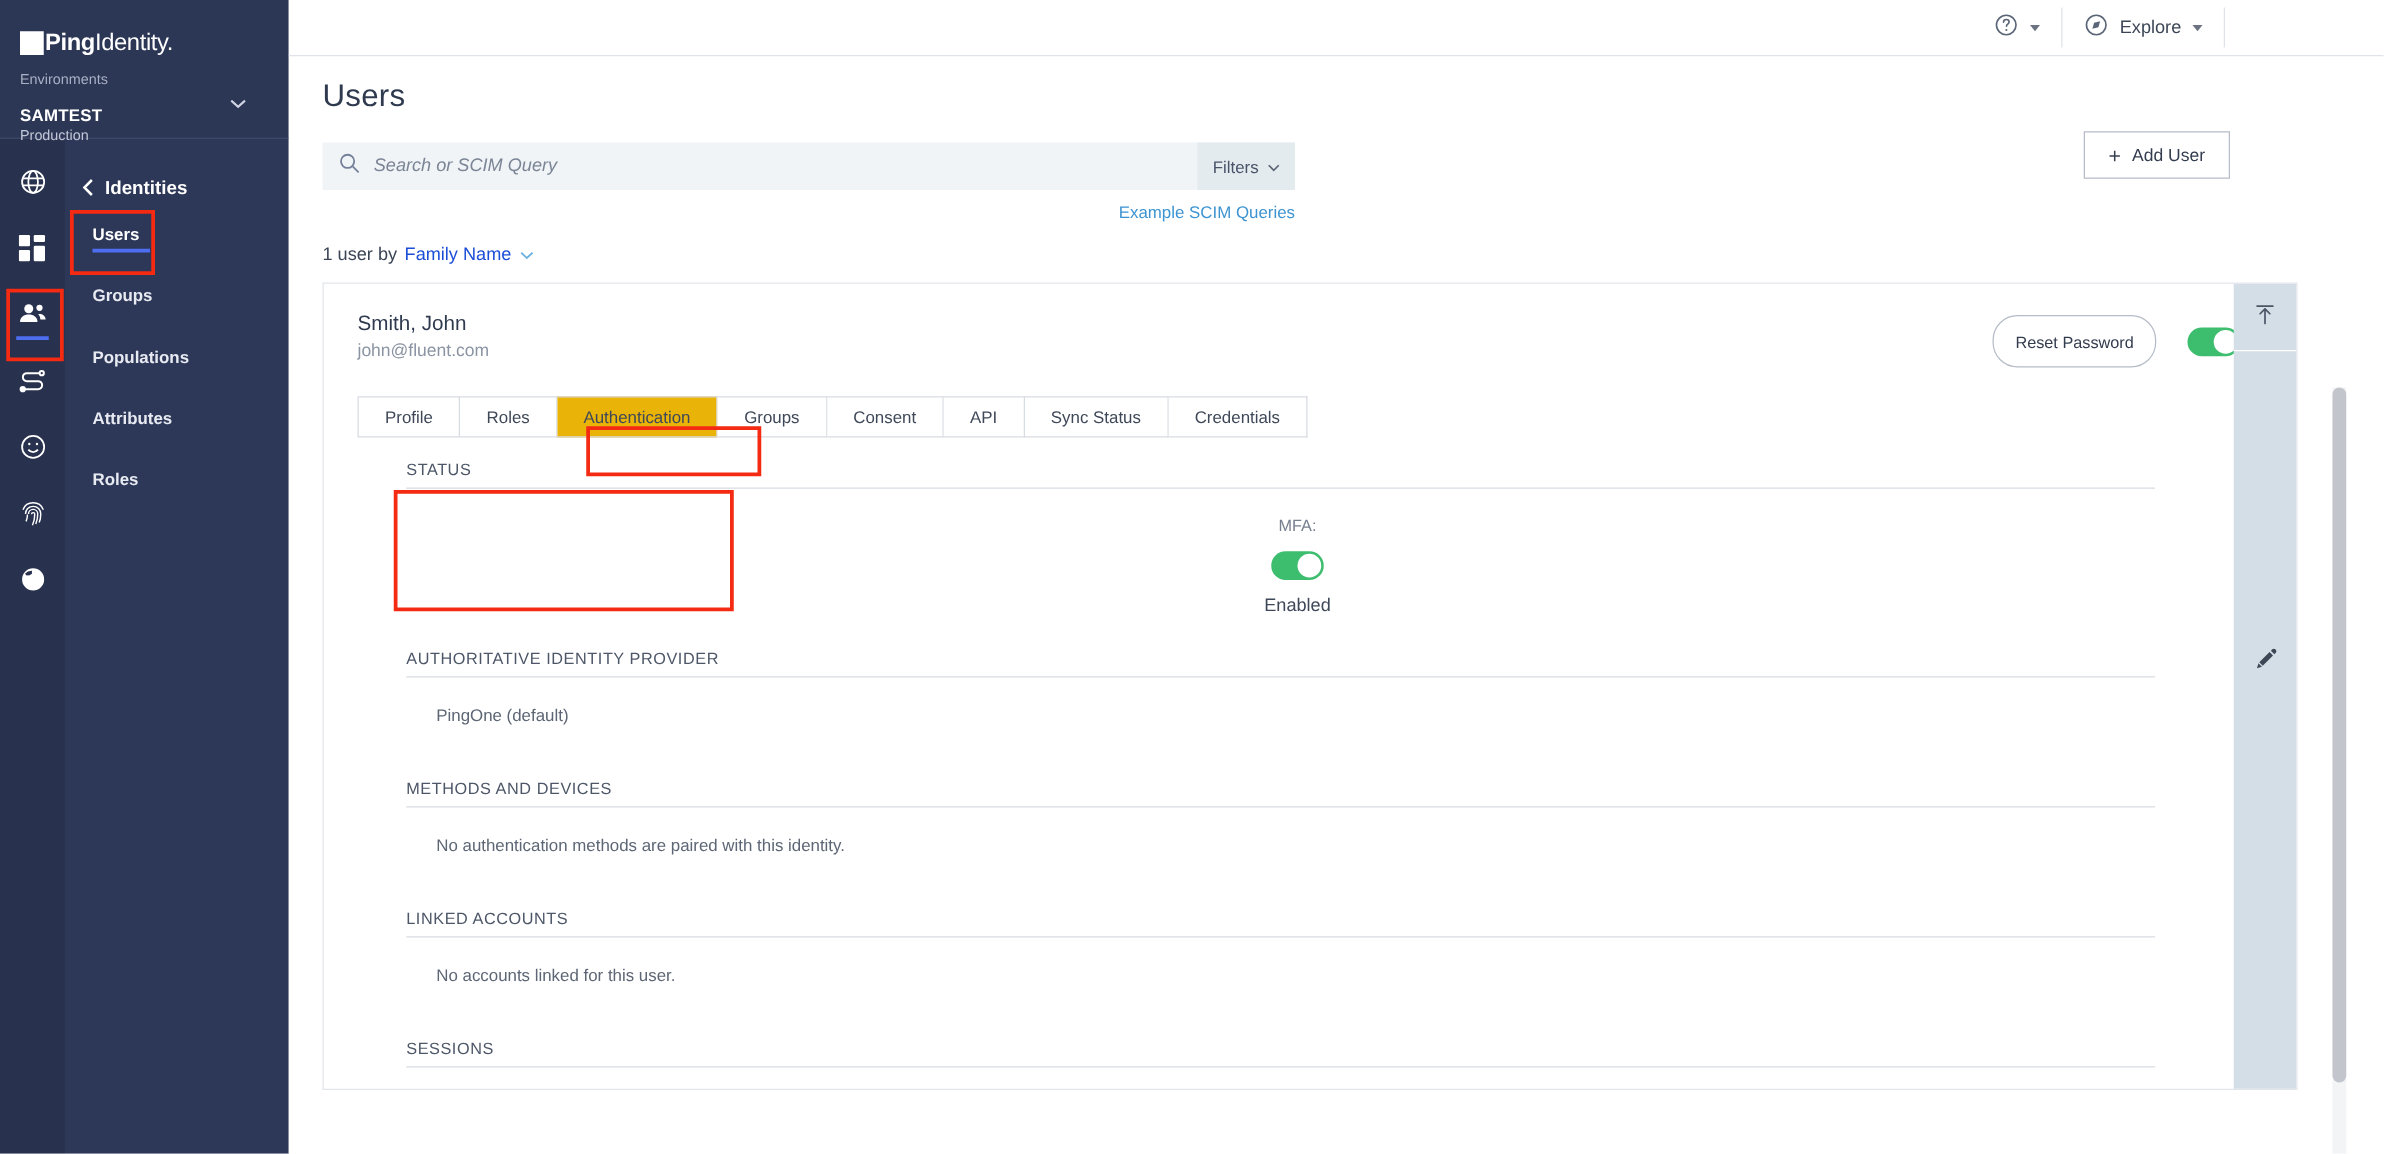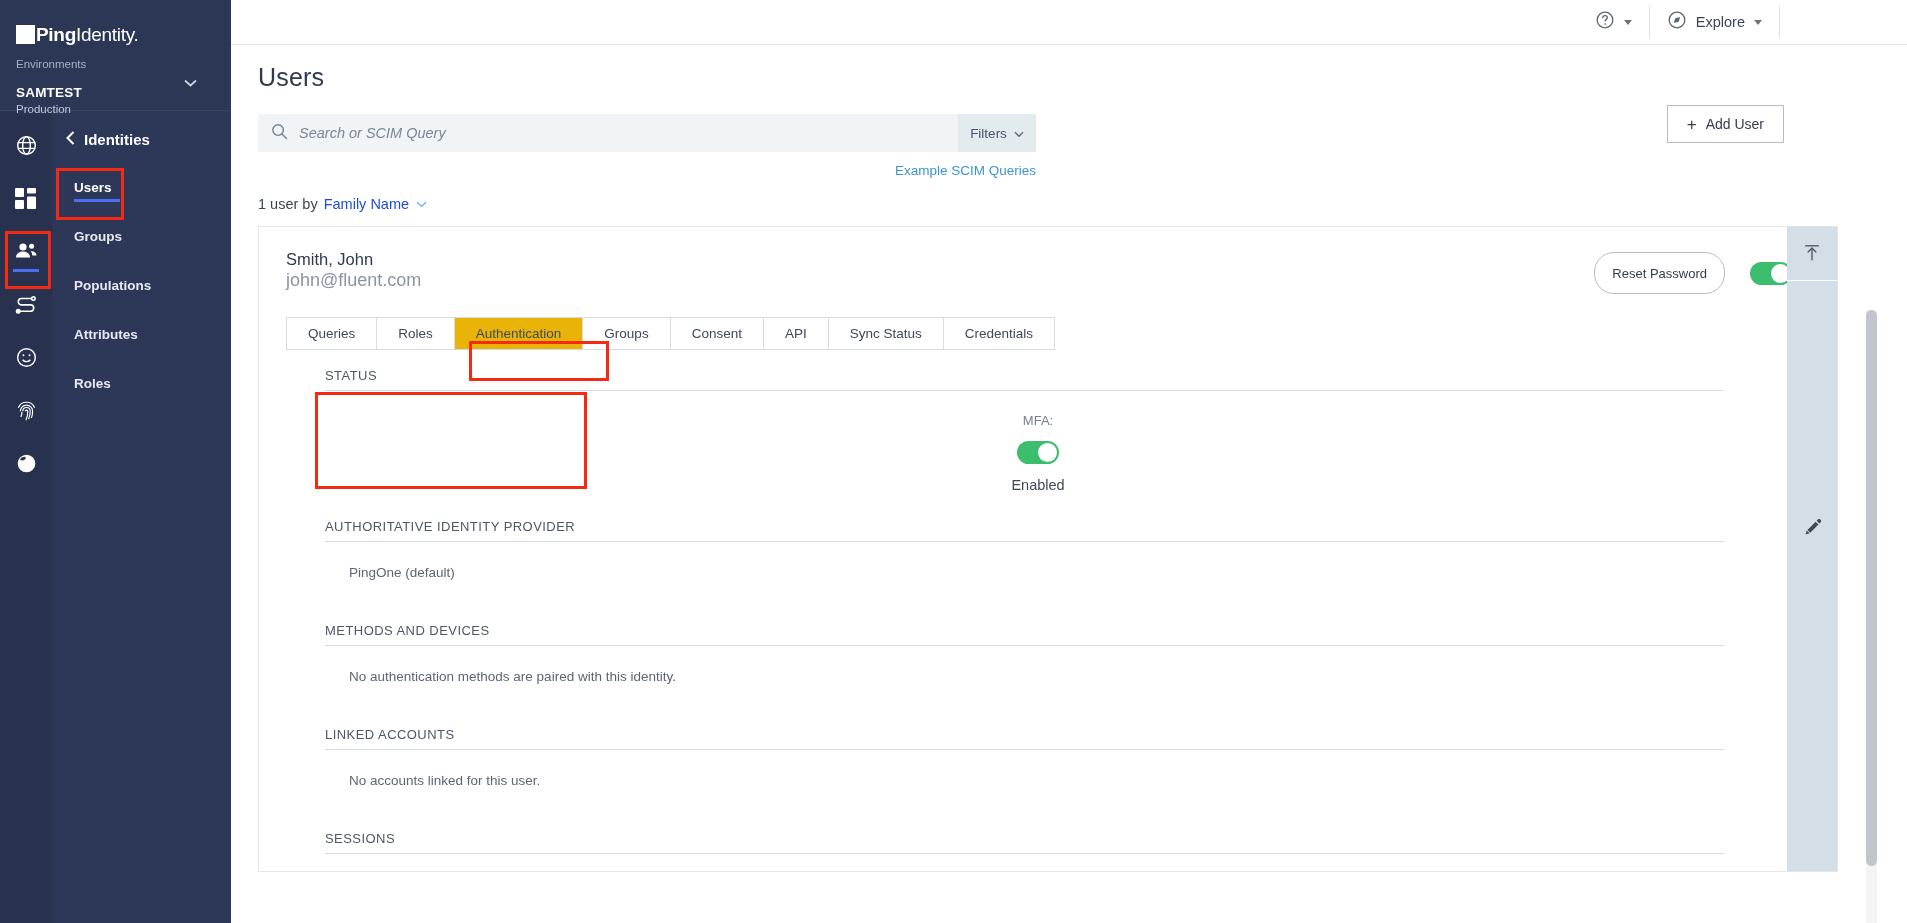--- a/index.html
+++ b/index.html
@@ -36,21 +36,21 @@
   .rail-item {
     width:52px; height:53px; display:flex; align-items:center; justify-content:center;
     position: relative; color:#ffffff;
   }
   .rail-item svg { display:block; }
   .rail-item.active::after {
     content:""; position:absolute; bottom:6px; left:13px; width:26px; height:3px; background:#4e6ef2;
   }
   .nav-panel { flex:1; background:#2d3757; padding-top: 14px; }
   .nav-header {
-    display:flex; align-items:flex-start; gap:9px; color:#fff; font-size:15px; font-weight:700;
+    display:flex; align-items:flex-end; gap:9px; color:#fff; font-size:15px; font-weight:700;
     padding: 6px 0 0 14px; height: 34px;
   }
   .back-chev { font-size: 14px; line-height:1; display:inline-block; }
   .nav-list { margin-top: 12px; }
   .nav-item {
     padding: 9px 0 9px 22px; color:#e8eaf2; font-size: 13.5px; font-weight:700; position: relative;
   }
   .nav-item.active { color:#ffffff; }
   .nav-item.active::after {
     content:""; position:absolute; left:22px; bottom:2px; width:46px; height:3px; background:#4e6ef2;
@@ -95,21 +95,21 @@
   .count-link { color:#1d4ed8; }
   .count-caret { color:#6ab0e0; font-size:12px; margin-left:1px;}
 
   
   .card {
     margin-top: 14px; width: 1580px; height: 646px; border:1px solid #e2e5ea; background:#fff;
     position: relative; overflow:hidden;
   }
   .card-head { display:flex; align-items:flex-start; padding: 22px 0 0 27px; }
   .uname { font-size: 16.5px; color:#2f3a4f; line-height:21px; }
-  .uemail { font-size: 18px; color:#8b94a3; line-height:18px; margin-top:1px;}
+  .uemail { font-size: 14px; color:#8b94a3; line-height:18px; margin-top:1px;}
   .card-head-right { margin-left:auto; display:flex; align-items:center; gap:25px; padding-right: 45px; padding-top:3px;}
   .reset-btn {
     border:1px solid #b6bcc8; border-radius:20px; height:42px; padding:0 17px;
     display:flex; align-items:center; font-size:13px; color:#333c4e; background:#fff;
   }
   .toggle { width: 42px; height: 23px; border-radius: 12px; background:#3dbd6e; position:relative; }
   .toggle .knob { position:absolute; top:2px; right:2px; width:19px; height:19px; border-radius:50%; background:#fff; }
 
   .tabs { display:flex; margin: 23px 0 0 27px; }
   .tab {
@@ -355,21 +355,21 @@
               <span>Reset Password</span>
             </div>
             <div class="toggle">
               <span class="knob"></span>
             </div>
           </div>
         </div>
 
         <div class="tabs">
           <div class="tab">
-              <span>Queries</span>
+              <span>Profile</span>
             </div>
           <div class="tab">
               <span>Roles</span>
             </div>
           <div class="tab active">
               <span>Authentication</span>
             </div>
           <div class="tab">
               <span>Groups</span>
             </div>

